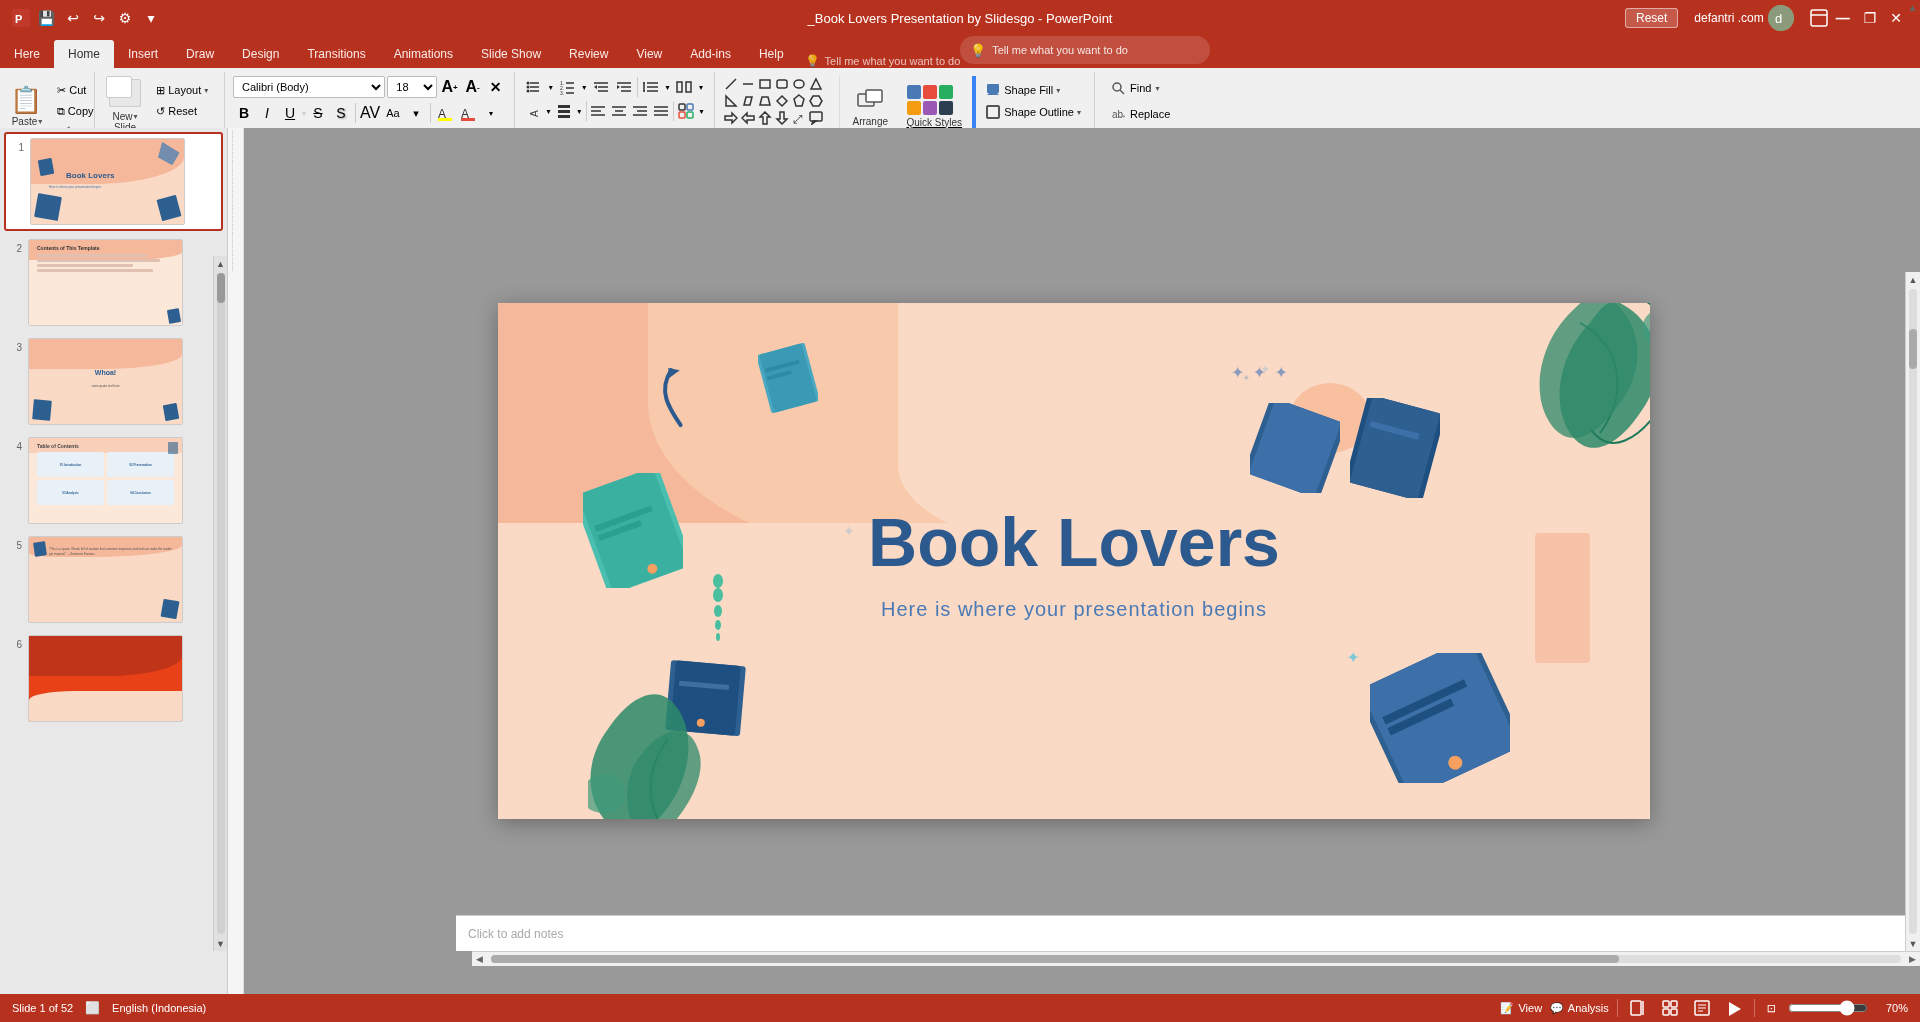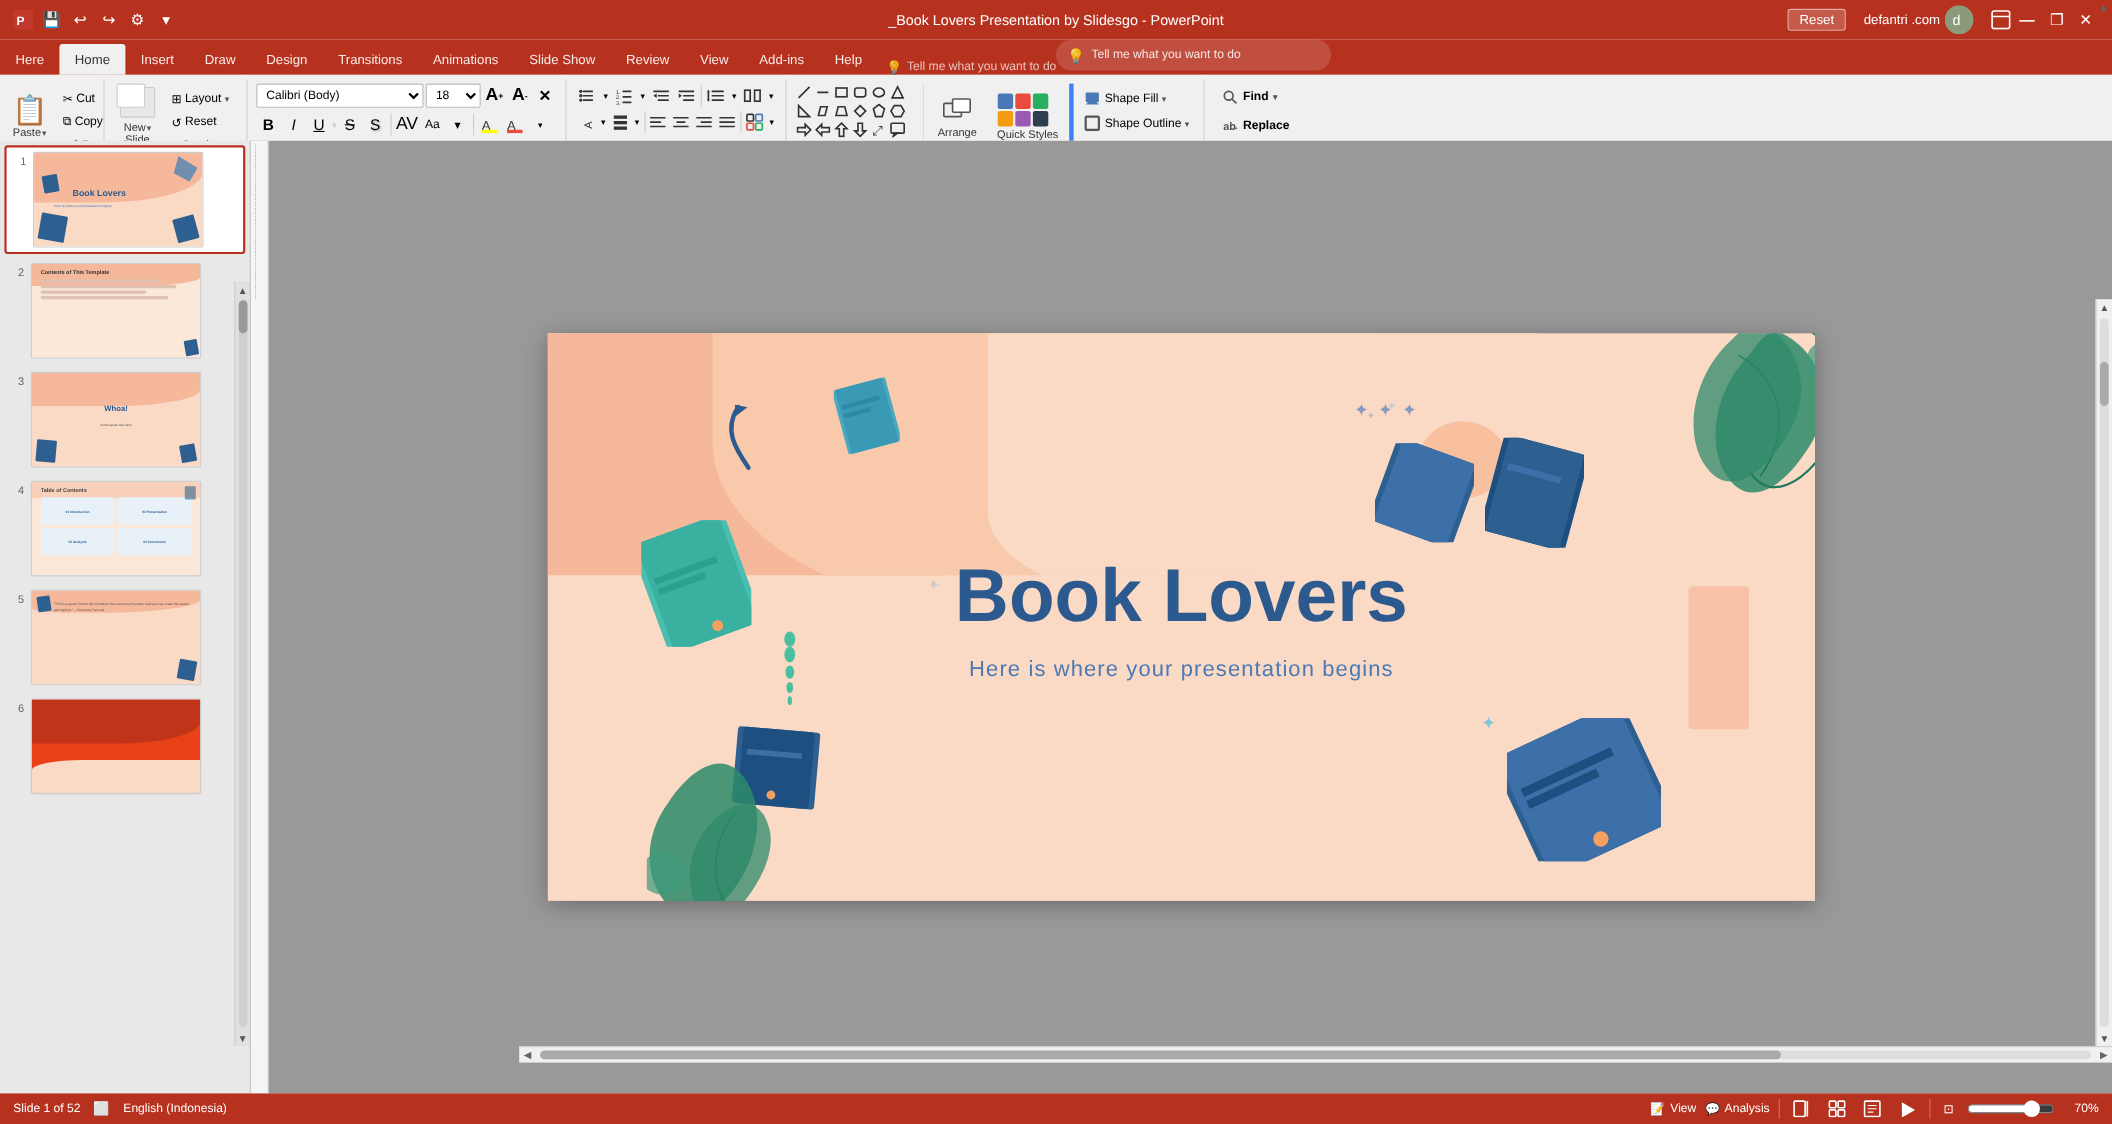--- a/index.html
+++ b/index.html
@@ -290,20 +290,21 @@
     }
 
     
     .grp-expand { font-size: 9px; cursor: pointer; color: #555; }
 
     
     .quick-styles-box {
       width: 68px; height: 56px; display: flex; flex-direction: column; align-items: center;
       justify-content: center; border: 1px solid transparent; border-radius: 3px; cursor: pointer;
       gap: 2px;
+      text-decoration: underline;
     }
 
     
     .shape-prop-btn {
       display: flex; align-items: center; gap: 3px; padding: 1px 4px; height: 20px;
       font-size: 11px; cursor: pointer; border: 1px solid transparent; border-radius: 2px; white-space: nowrap;
     }
 
     
     .arrange-btn {
@@ -800,21 +801,21 @@
         </div>
       </div>
     </div>
     <div class="ribbon-group-label" style="position:absolute;bottom:2px;">
       <span>Drawing</span>
       <span class="grp-expand">↗</span>
     </div>
   </div>
 
   <div class="ribbon-group" style="width:130px;border-right:none;">
-    <div style="display:flex;flex-direction:column;gap:2px;padding-top:4px;width:100%;font-weight:bold;">
+    <div style="display:flex;flex-direction:column;gap:2px;padding-top:4px;width:100%;">
       <div class="edit-btn">
         <svg width="16" height="16">
             <circle cx="7" cy="7" r="4" fill="none" stroke="#555" stroke-width="1.5"></circle>
             <line x1="10" y1="10" x2="14" y2="14" stroke="#555" stroke-width="1.5"></line>
           </svg>
         <span>Find</span>
         <span class="dd-arrow">▾</span>
       </div>
       <div class="edit-btn">
         <svg width="16" height="16">
@@ -1067,20 +1068,23 @@
         </svg>
       </div>
 
       <div class="deco-cross" style="position:absolute;top:345px;right:290px;color:#7ec8d8;font-size:16px;">✦</div>
       <div style="position:absolute;top:220px;left:345px;color:#ccc;font-size:14px;">✦</div>
       <div style="position:absolute;top:60px;right:380px;color:#ccc;font-size:11px;">✦</div>
       <div style="position:absolute;top:70px;right:400px;color:#bbb;font-size:9px;">✦</div>
 
     </div>
 
+    <div id="notes-bar">
+      <span id="notes-text">Click to add notes</span>
+    </div>
 
     <div id="h-scroll-bottom" style="position:absolute;bottom:28px;left:244px;right:0;height:15px;background:#f0f0f0;border-top:1px solid #ccc;display:flex;align-items:center;">
       <div class="scroll-arrow">◀</div>
       <div class="scroll-track">
         <div class="scroll-thumb"></div>
       </div>
       <div class="scroll-arrow">▶</div>
     </div>
   </div>
 

